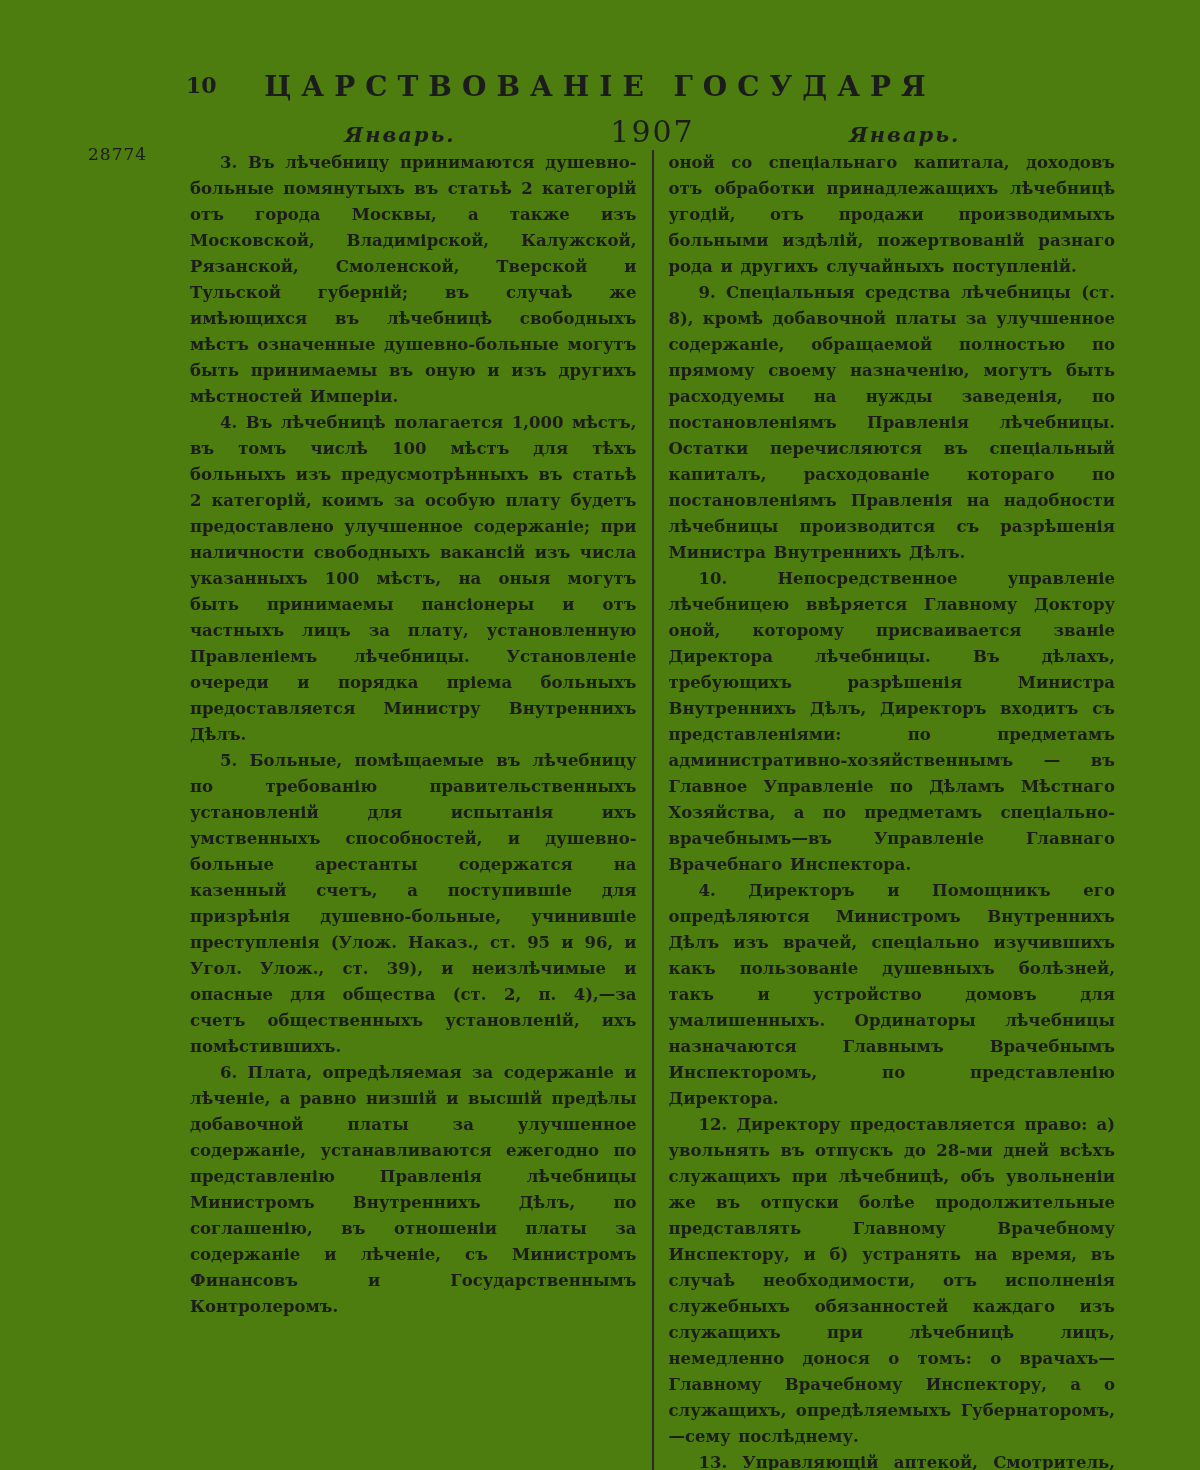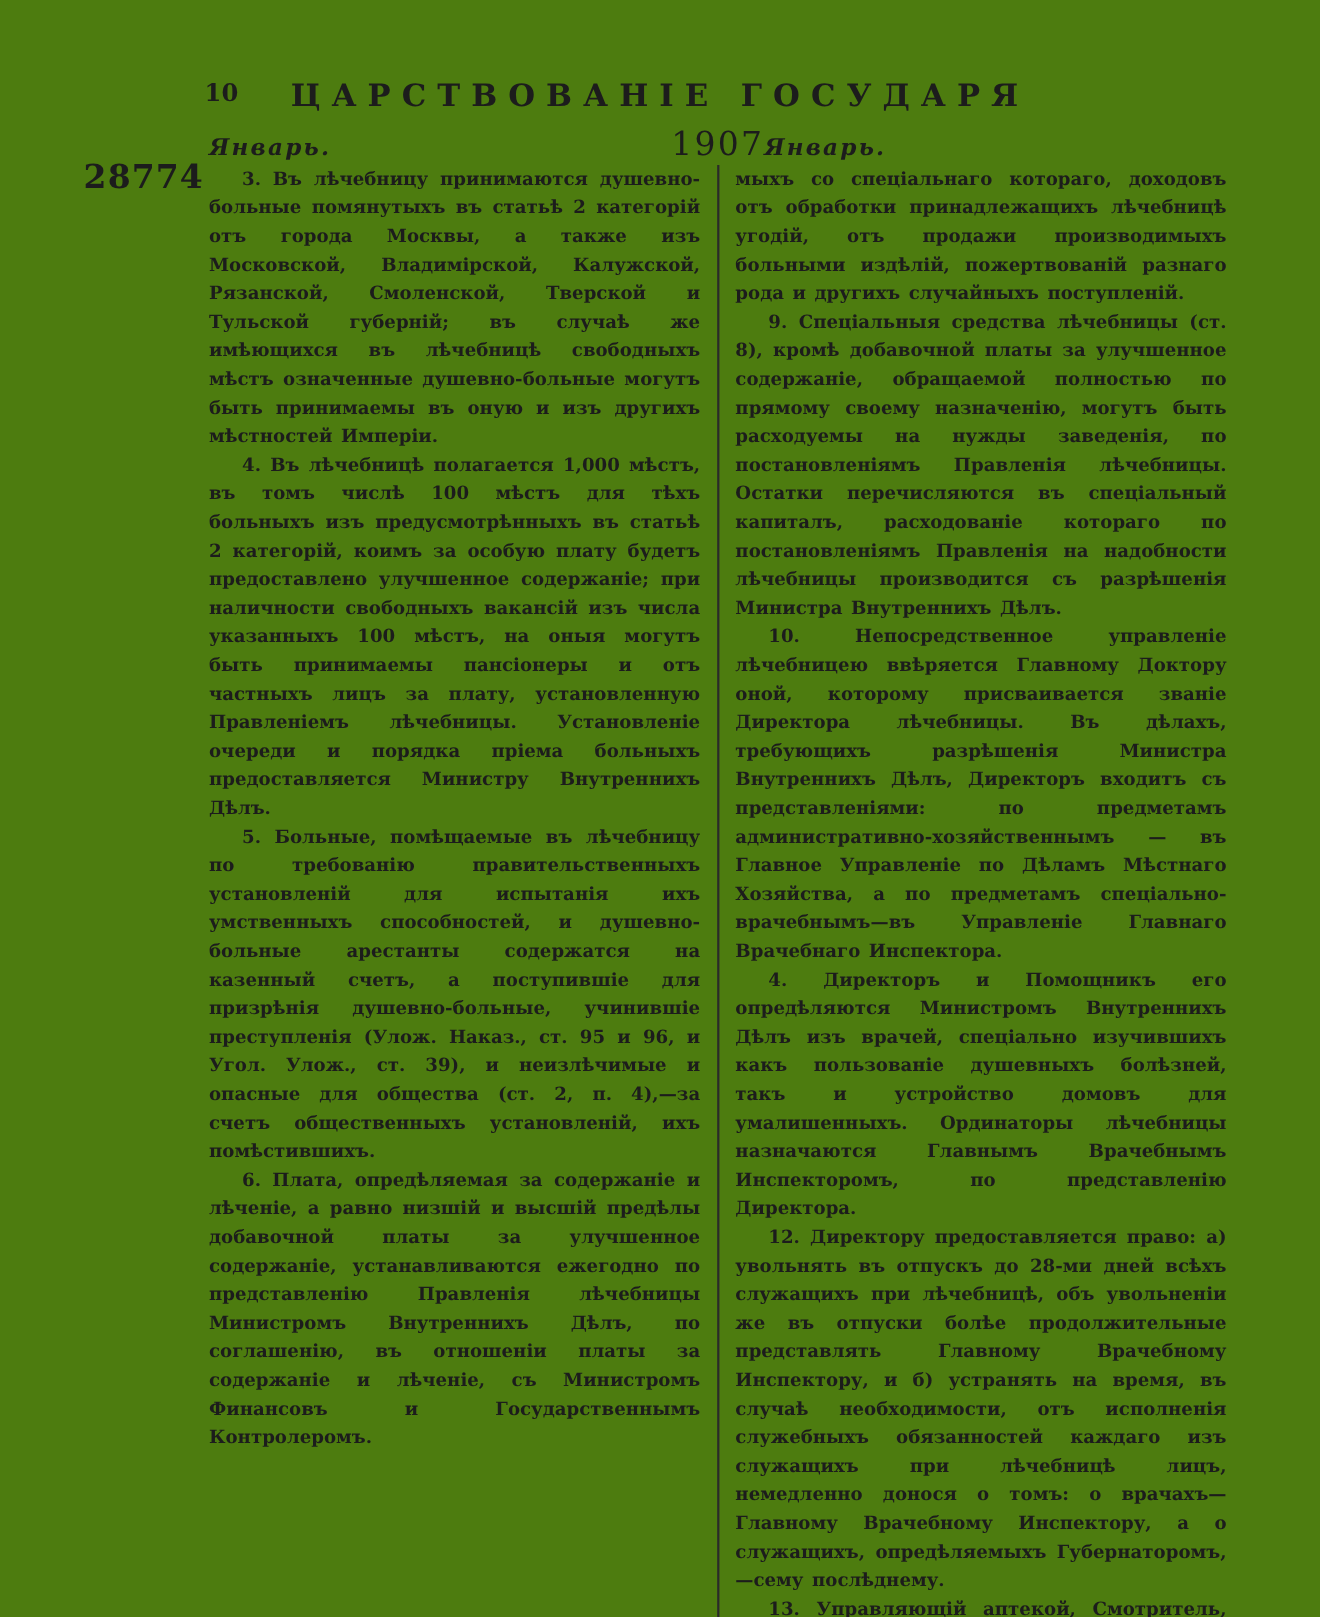--- a/index.html
+++ b/index.html
@@ -40,35 +40,35 @@
     top: 114px;
     width: 925px;
     display: grid;
     grid-template-columns: 1fr auto 1fr;
     align-items: baseline;
   }
   .sub-header .month {
     font-size: 21px;
     font-weight: bold;
     font-style: italic;
-    text-align: left;
+    text-align: center;
     letter-spacing: 2px;
   }
   .sub-header .year {
     font-size: 30px;
     font-weight: normal;
     text-align: right;
     letter-spacing: 2px;
   }
   .article-number {
     position: absolute;
-    left: 76px;
+    left: 88px;
     top: 144px;
-    font-size: 30px;
-    font-weight: bold;
+    font-size: 17px;
+    font-weight: normal;
     letter-spacing: 1px;
   }
   .columns {
     position: absolute;
     left: 190px;
     top: 150px;
     width: 925px;
     display: flex;
   }
   .col {
@@ -118,21 +118,21 @@
       <p>3. Въ лѣчебницу принимаются душевно-больные помянутыхъ въ статьѣ 2 категорій отъ города Москвы, а также изъ Московской, Владимірской, Калужской, Рязанской, Смоленской, Тверской и Тульской губерній; въ случаѣ же имѣющихся въ лѣчебницѣ свободныхъ мѣстъ означенные душевно-больные могутъ быть принимаемы въ оную и изъ другихъ мѣстностей Имперіи.</p>
       <p>4. Въ лѣчебницѣ полагается 1,000 мѣстъ, въ томъ числѣ 100 мѣстъ для тѣхъ больныхъ изъ предусмотрѣнныхъ въ статьѣ 2 категорій, коимъ за особую плату будетъ предоставлено улучшенное содержаніе; при наличности свободныхъ вакансій изъ числа указанныхъ 100 мѣстъ, на оныя могутъ быть принимаемы пансіонеры и отъ частныхъ лицъ за плату, установленную Правленіемъ лѣчебницы. Установленіе очереди и порядка пріема больныхъ предоставляется Министру Внутреннихъ Дѣлъ.</p>
       <p>5. Больные, помѣщаемые въ лѣчебницу по требованію правительственныхъ установленій для испытанія ихъ умственныхъ способностей, и душевно-больные арестанты содержатся на казенный счетъ, а поступившіе для призрѣнія душевно-больные, учинившіе преступленія (Улож. Наказ., ст. 95 и 96, и Угол. Улож., ст. 39), и неизлѣчимые и опасные для общества (ст. 2, п. 4),—за счетъ общественныхъ установленій, ихъ помѣстившихъ.</p>
       <p>6. Плата, опредѣляемая за содержаніе и лѣченіе, а равно низшій и высшій предѣлы добавочной платы за улучшенное содержаніе, устанавливаются ежегодно по представленію Правленія лѣчебницы Министромъ Внутреннихъ Дѣлъ, по соглашенію, въ отношеніи платы за содержаніе и лѣченіе, съ Министромъ Финансовъ и Государственнымъ Контролеромъ.</p>
 
     </div>
 
     <div class="divider"></div>
 
     <div class="col col-right">
-      <p class="no-indent">мыхъ со спеціальнаго котораго, доходовъ отъ обработки принадлежащихъ лѣчебницѣ угодій, отъ продажи производимыхъ больными издѣлій, пожертвованій разнаго рода и другихъ случайныхъ поступленій.</p>
+      <p class="no-indent">оной со спеціальнаго капитала, доходовъ отъ обработки принадлежащихъ лѣчебницѣ угодій, отъ продажи производимыхъ больными издѣлій, пожертвованій разнаго рода и другихъ случайныхъ поступленій.</p>
       <p>9. Спеціальныя средства лѣчебницы (ст. 8), кромѣ добавочной платы за улучшенное содержаніе, обращаемой полностью по прямому своему назначенію, могутъ быть расходуемы на нужды заведенія, по постановленіямъ Правленія лѣчебницы. Остатки перечисляются въ спеціальный капиталъ, расходованіе котораго по постановленіямъ Правленія на надобности лѣчебницы производится съ разрѣшенія Министра Внутреннихъ Дѣлъ.</p>
       <p>10. Непосредственное управленіе лѣчебницею ввѣряется Главному Доктору оной, которому присваивается званіе Директора лѣчебницы. Въ дѣлахъ, требующихъ разрѣшенія Министра Внутреннихъ Дѣлъ, Директоръ входитъ съ представленіями: по предметамъ административно-хозяйственнымъ — въ Главное Управленіе по Дѣламъ Мѣстнаго Хозяйства, а по предметамъ спеціально-врачебнымъ—въ Управленіе Главнаго Врачебнаго Инспектора.</p>
       <p>4. Директоръ и Помощникъ его опредѣляются Министромъ Внутреннихъ Дѣлъ изъ врачей, спеціально изучившихъ какъ пользованіе душевныхъ болѣзней, такъ и устройство домовъ для умалишенныхъ. Ординаторы лѣчебницы назначаются Главнымъ Врачебнымъ Инспекторомъ, по представленію Директора.</p>
       <p>12. Директору предоставляется право: а) увольнять въ отпускъ до 28-ми дней всѣхъ служащихъ при лѣчебницѣ, объ увольненіи же въ отпуски болѣе продолжительные представлять Главному Врачебному Инспектору, и б) устранять на время, въ случаѣ необходимости, отъ исполненія служебныхъ обязанностей каждаго изъ служащихъ при лѣчебницѣ лицъ, немедленно донося о томъ: о врачахъ—Главному Врачебному Инспектору, а о служащихъ, опредѣляемыхъ Губернаторомъ,—сему послѣднему.</p>
       <p>13. Управляющій аптекой, Смотритель, Дѣлопроизводитель и Механикъ опредѣляются по представленію Директора Губернаторомъ. Замѣщеніе прочихъ должностей предоставляется Директору.</p>
 
     </div>
 
   </div>
 

